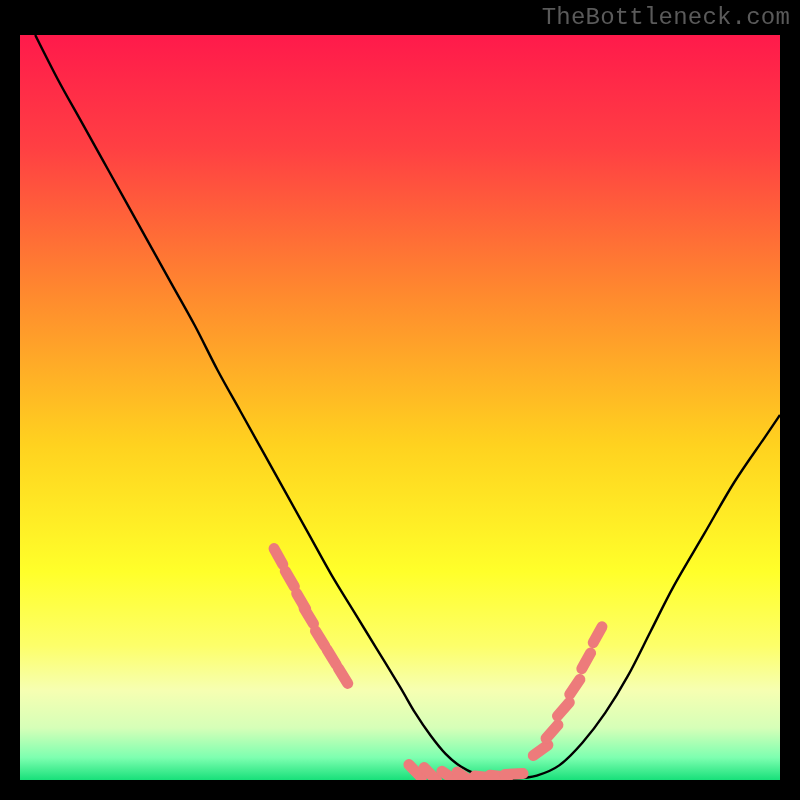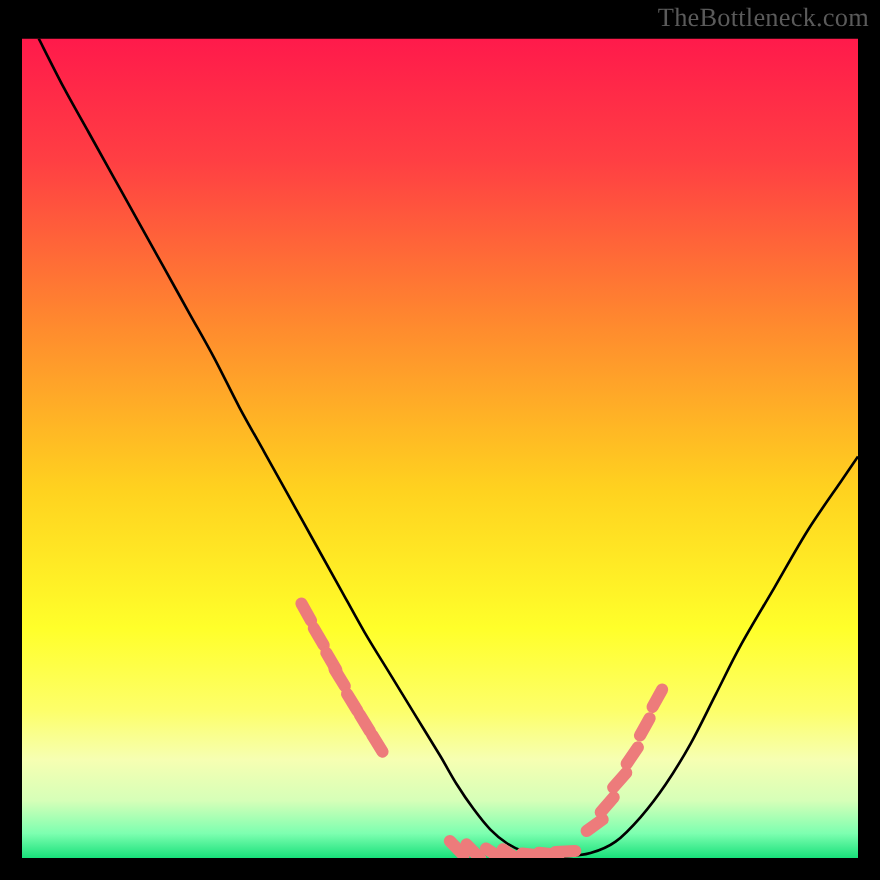--- a/index.html
+++ b/index.html
@@ -22,21 +22,21 @@
     position: absolute;
     left: 0;
     top: 0;
     width: 760px;
     height: 745px;
   }
   .watermark {
     position: absolute;
     top: 4px;
     right: 10px;
-    font-family: Liberation Serif, serif;
+    font-family: Liberation Mono, monospace;
     font-size: 24px;
     font-weight: 500;
     color: #5a5a5a;
     letter-spacing: 0.2px;
   }
   svg { display: block; }
 </style>
 </head>
 <body>
 

